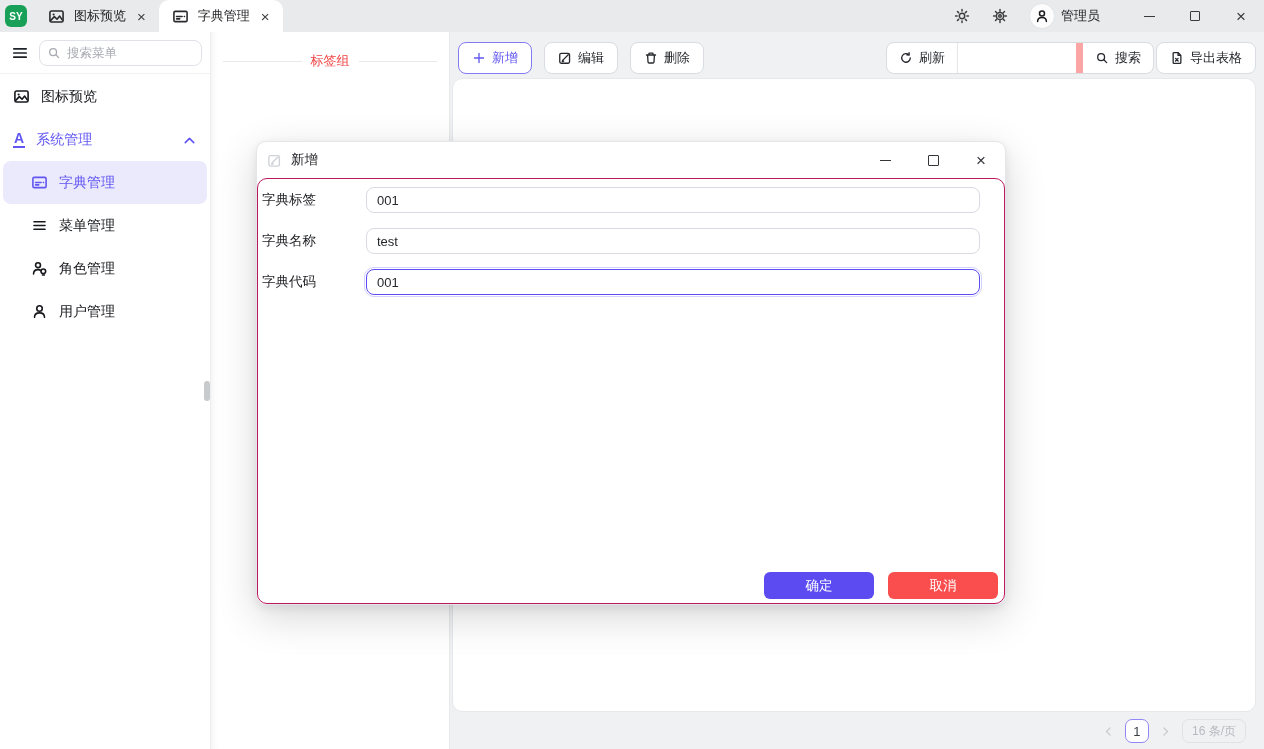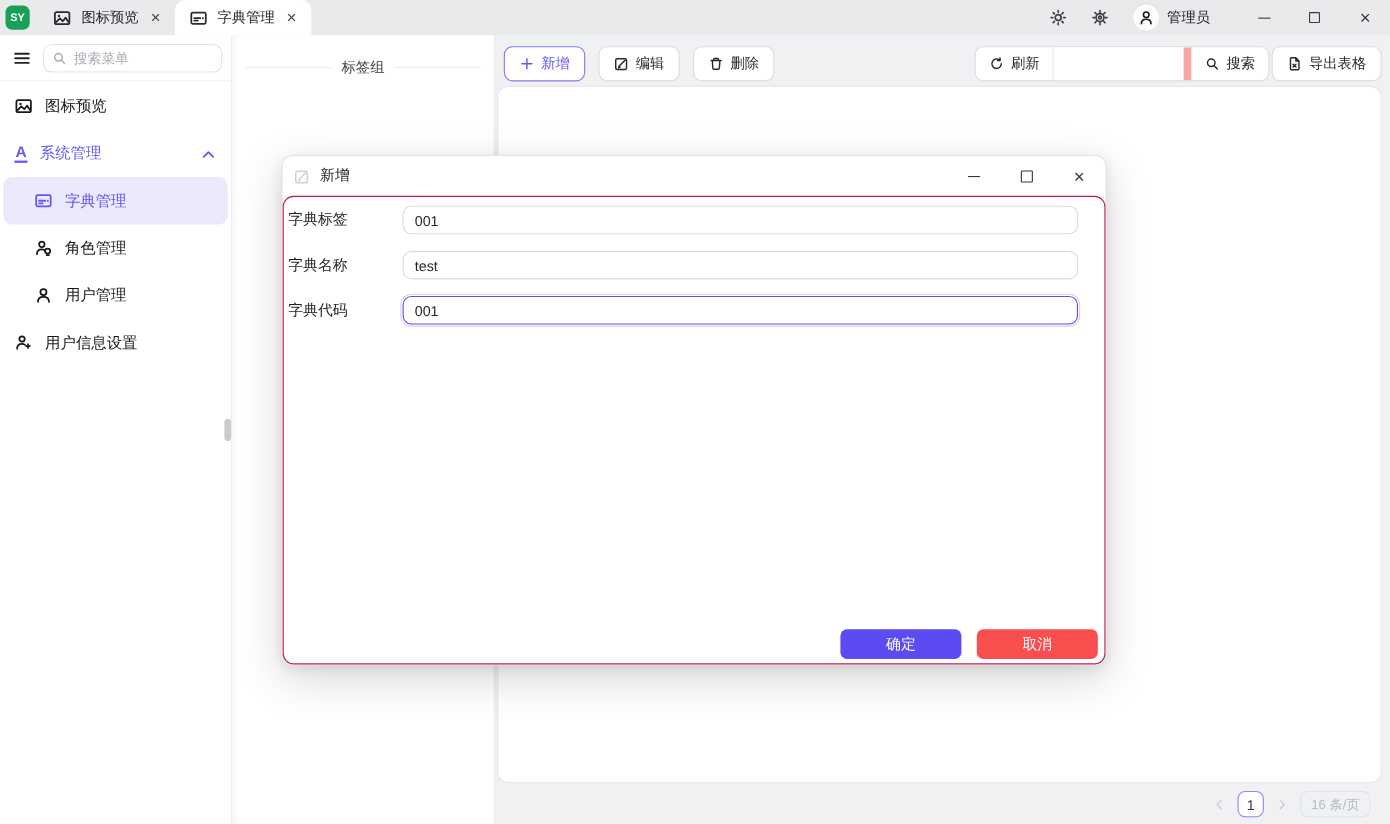--- a/index.html
+++ b/index.html
@@ -41,21 +41,21 @@
   .mi svg{width:17px;height:17px;flex-shrink:0;}
   .mi.child{padding-left:31px;}
   .mi.purple{color:#6156f2;}
   .mi.selected{background:#ebe9fc;color:#6156f2;border-radius:8px;margin:0 3px;padding-left:28px;}
   .chev{position:absolute;right:14px;top:14px;width:15px;height:15px;color:#6156f2;}
   .a-glyph{font-weight:bold;font-size:14px;line-height:1.1;border-bottom:2px solid #6156f2;padding:0 1px;color:#6156f2;}
   .scroll-thumb{position:absolute;right:0;top:349px;width:6px;height:20px;background:#c8cacc;border-radius:3px;}
 
   
   .mid-panel{width:240px;background:#fff;border-left:1px solid #eceef0;border-right:1px solid #e7e9eb;flex-shrink:0;box-shadow:inset 8px 0 8px -8px rgba(0,0,0,.08);}
-  .mid-header{display:flex;align-items:center;gap:9px;padding:0 12px;margin-top:20px;color:#404040;font-size:13px;}
+  .mid-header{display:flex;align-items:center;gap:9px;padding:0 12px;margin-top:20px;color:#ef4444;font-size:13px;}
   .mid-header .hline{flex:1;height:1px;background:#e8e9ec;}
 
   
   .main{flex:1;display:flex;flex-direction:column;background:#eff1f3;min-width:0;}
   .toolbar{display:flex;align-items:center;margin:10px 8px 0 8px;height:32px;}
   .btn{display:inline-flex;align-items:center;gap:6px;height:32px;padding:0 13px;background:#fff;border:1px solid #d9dce0;border-radius:8px;font-size:13px;color:#26282d;white-space:nowrap;}
   .btn svg{width:14px;height:14px;}
   .btn + .btn{margin-left:12px;}
   .btn.primary{color:#6156f2;border-color:#837af5;}
   .toolbar-right{margin-left:auto;display:flex;align-items:center;}
@@ -201,20 +201,28 @@
       <div class="mi child selected">
         <span>
           <svg viewBox="0 0 16 16">
               <rect x="1.8" y="3.2" width="12.4" height="9.6" rx="1.3"></rect>
               <path d="M4.3 8 h5.2 M11.6 8 h0.2 M4.3 10.2 h3"></path>
             </svg>
         </span>
         <span>字典管理</span>
       </div>
 
+      <div class="mi child">
+        <span>
+          <svg viewBox="0 0 16 16">
+              <path d="M2.8 4.5 h10.4 M2.8 8 h10.4 M2.8 11.5 h10.4"></path>
+            </svg>
+        </span>
+        <span>菜单管理</span>
+      </div>
 
       <div class="mi child">
         <span>
           <svg viewBox="0 0 16 16">
               <circle cx="6.6" cy="4.9" r="2.3"></circle>
               <path d="M2.4 13.2 c0-2.6 1.8-4.1 4.2-4.1 1 0 1.9 .3 2.6 .8"></path>
               <circle cx="11.6" cy="10.6" r="2.2"></circle>
               <path d="M10.8 14.1 h1.8"></path>
             </svg>
         </span>
@@ -224,29 +232,20 @@
       <div class="mi child">
         <span>
           <svg viewBox="0 0 16 16">
               <circle cx="8" cy="5.2" r="2.6"></circle>
               <path d="M3.3 13.5 c0-2.7 2.1-4.2 4.7-4.2 s4.7 1.5 4.7 4.2"></path>
             </svg>
         </span>
         <span>用户管理</span>
       </div>
 
-      <div class="mi">
-        <span>
-          <svg viewBox="0 0 16 16">
-              <circle cx="6.6" cy="4.9" r="2.3"></circle>
-              <path d="M2.4 13.2 c0-2.6 1.8-4.1 4.2-4.1 1 0 1.9 .3 2.6 .8 M11.7 9.3 v3.2 M10.1 10.9 h3.2"></path>
-            </svg>
-        </span>
-        <span>用户信息设置</span>
-      </div>
     </div>
 
     <div class="scroll-thumb"></div>
   </div>
 
   <div class="mid-panel">
     <div class="mid-header">
       <span class="hline"></span>
       <span>标签组</span>
       <span class="hline"></span>

